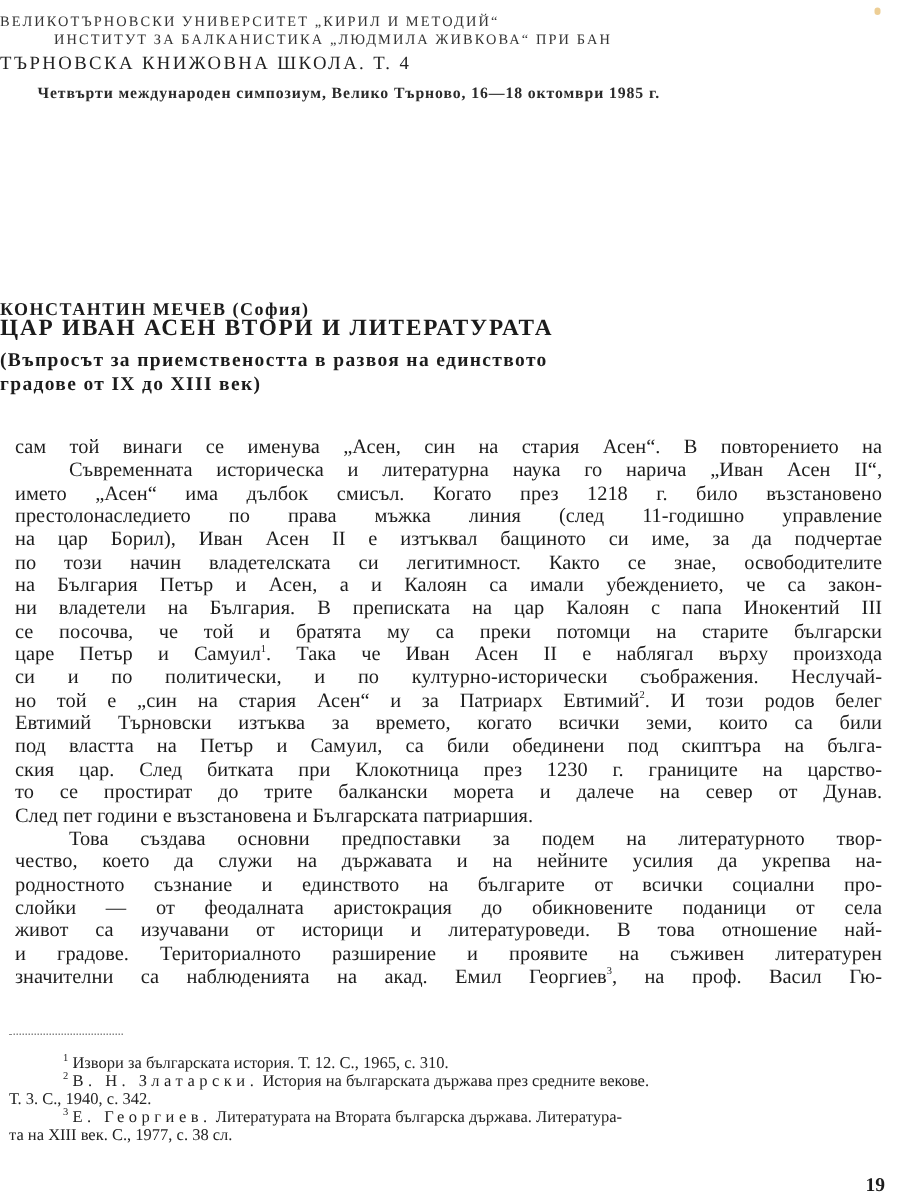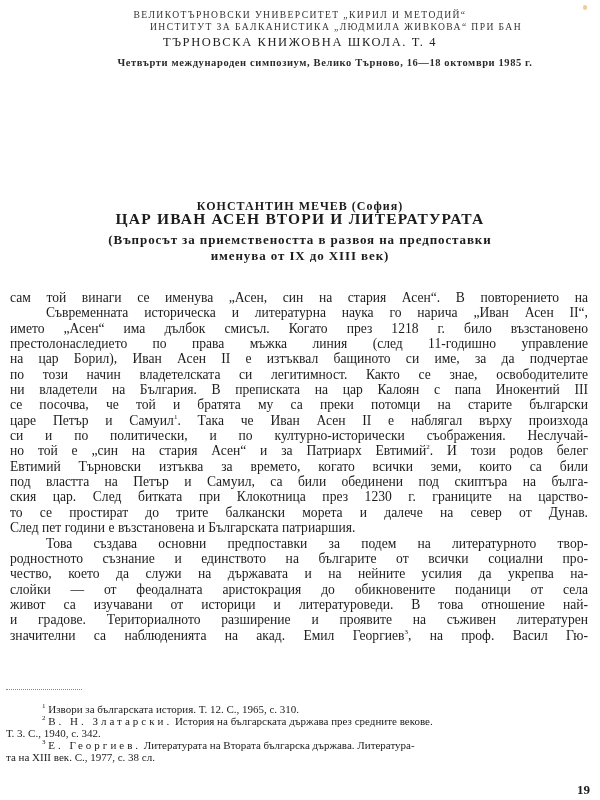--- a/index.html
+++ b/index.html
@@ -1,17 +1,17 @@
 <!DOCTYPE html>
 <html><head>
 <meta charset="utf-8">
 <style>
   html, body { margin:0; padding:0; }
   body { width:600px; height:800px; background:#ffffff; position:relative; overflow:hidden; color:#1c1c1c; font-family:"Liberation Serif", "DejaVu Serif", serif; }
-  .abs { position:absolute; left:0; width:600px; text-align:center; white-space:nowrap; }
+  .abs { position:absolute; left:0; width:600px; white-space:nowrap; }
   .inst { font-family:"Liberation Serif", serif; font-size:9.6px; letter-spacing:1.4px; color:#333; }
   .series { font-size:12.5px; letter-spacing:1.6px; color:#222; }
   .symp { font-size:10.5px; letter-spacing:0.6px; color:#2a2a2a; font-weight:bold; }
   .author { font-size:12px; font-weight:bold; letter-spacing:1px;margin-top:10px; }
   .title { font-size:15.5px; font-weight:bold; letter-spacing:1.2px; }
   .subtitle { font-size:13px; font-weight:bold; letter-spacing:0.9px; }
   .body { position:absolute; left:10px; width:578px; top:290px; font-size:13.6px; line-height:15.35px; text-align:justify; }
   .body p { margin:0; text-indent:36px; }
   .body .line { display:block; text-align:justify; text-align-last:justify; white-space:nowrap; }
   .body .last { text-align-last:left; }
@@ -28,46 +28,47 @@
 
 <div class="dot"></div>
 
 <div class="abs inst" style="top:9px;">ВЕЛИКОТЪРНОВСКИ УНИВЕРСИТЕТ „КИРИЛ И МЕТОДИЙ“</div>
 <div class="abs inst" style="top:21px;padding-left:36px;">ИНСТИТУТ ЗА БАЛКАНИСТИКА „ЛЮДМИЛА ЖИВКОВА“ ПРИ БАН</div>
 <div class="abs series" style="top:35px;">ТЪРНОВСКА КНИЖОВНА ШКОЛА. Т. 4</div>
 <div class="abs symp" style="top:57px;padding-left:25px;">Четвърти международен симпозиум, Велико Търново, 16—18 октомври 1985 г.</div>
 
 <div class="abs author" style="top:189px;">КОНСТАНТИН МЕЧЕВ (София)</div>
 <div class="abs title" style="top:210px;">ЦАР ИВАН АСЕН ВТОРИ И ЛИТЕРАТУРАТА</div>
-<div class="abs subtitle" style="top:232px;">(Въпросът за приемствеността в развоя на предпоставки</div>
-<div class="abs subtitle" style="top:248px;">именува от IX до XIII век)</div>
+<div class="abs subtitle" style="top:232px;">(Въпросът за приемствеността в развоя на единството</div>
+<div class="abs subtitle" style="top:248px;">градове от IX до XIII век)</div>
 
 <div class="body">
   <p>
     <span class="line" style="text-indent:0">сам той винаги се именува „Асен, син на стария Асен“. В повторението на</span>
     <span class="line">Съвременната историческа и литературна наука го нарича „Иван Асен II“,</span>
     <span class="line" style="text-indent:0">името „Асен“ има дълбок смисъл. Когато през 1218 г. било възстановено</span>
     <span class="line" style="text-indent:0">престолонаследието по права мъжка линия (след 11-годишно управление</span>
     <span class="line" style="text-indent:0">на цар Борил), Иван Асен II е изтъквал бащиното си име, за да подчертае</span>
     <span class="line" style="text-indent:0">по този начин владетелската си легитимност. Както се знае, освободителите</span>
+    <span class="line" style="text-indent:0">на България Петър и Асен, а и Калоян са имали убеждението, че са закон-</span>
     <span class="line" style="text-indent:0">ни владетели на България. В преписката на цар Калоян с папа Инокентий III</span>
     <span class="line" style="text-indent:0">се посочва, че той и братята му са преки потомци на старите български</span>
     <span class="line" style="text-indent:0"><span>царе Петър и Самуил</span><sup>1</sup><span>. Така че Иван Асен II е наблягал върху произхода</span></span>
     <span class="line" style="text-indent:0">си и по политически, и по културно-исторически съображения. Неслучай-</span>
     <span class="line" style="text-indent:0"><span>но той е „син на стария Асен“ и за Патриарх Евтимий</span><sup>2</sup><span>. И този родов белег</span></span>
     <span class="line" style="text-indent:0">Евтимий Търновски изтъква за времето, когато всички земи, които са били</span>
     <span class="line" style="text-indent:0">под властта на Петър и Самуил, са били обединени под скиптъра на бълга-</span>
     <span class="line" style="text-indent:0">ския цар. След битката при Клокотница през 1230 г. границите на царство-</span>
     <span class="line" style="text-indent:0">то се простират до трите балкански морета и далече на север от Дунав.</span>
     <span class="line last" style="text-indent:0">След пет години е възстановена и Българската патриаршия.</span>
   </p>
   <p>
     <span class="line">Това създава основни предпоставки за подем на литературното твор-</span>
+    <span class="line" style="text-indent:0">чество, което да служи на държавата и на нейните усилия да укрепва на-</span>
     <span class="line" style="text-indent:0">родностното съзнание и единството на българите от всички социални про-</span>
-    <span class="line" style="text-indent:0">чество, което да служи на държавата и на нейните усилия да укрепва на-</span>
     <span class="line" style="text-indent:0">слойки — от феодалната аристокрация до обикновените поданици от села</span>
     <span class="line" style="text-indent:0">живот са изучавани от историци и литературоведи. В това отношение най-</span>
     <span class="line" style="text-indent:0">и градове. Териториалното разширение и проявите на съживен литературен</span>
     <span class="line" style="text-indent:0"><span>значителни са наблюденията на акад. Емил Георгиев</span><sup>3</sup><span>, на проф. Васил Гю-</span></span>
   </p>
 </div>
 
 <div class="rule"></div>
 
 <div class="fn" style="top:703px;">

